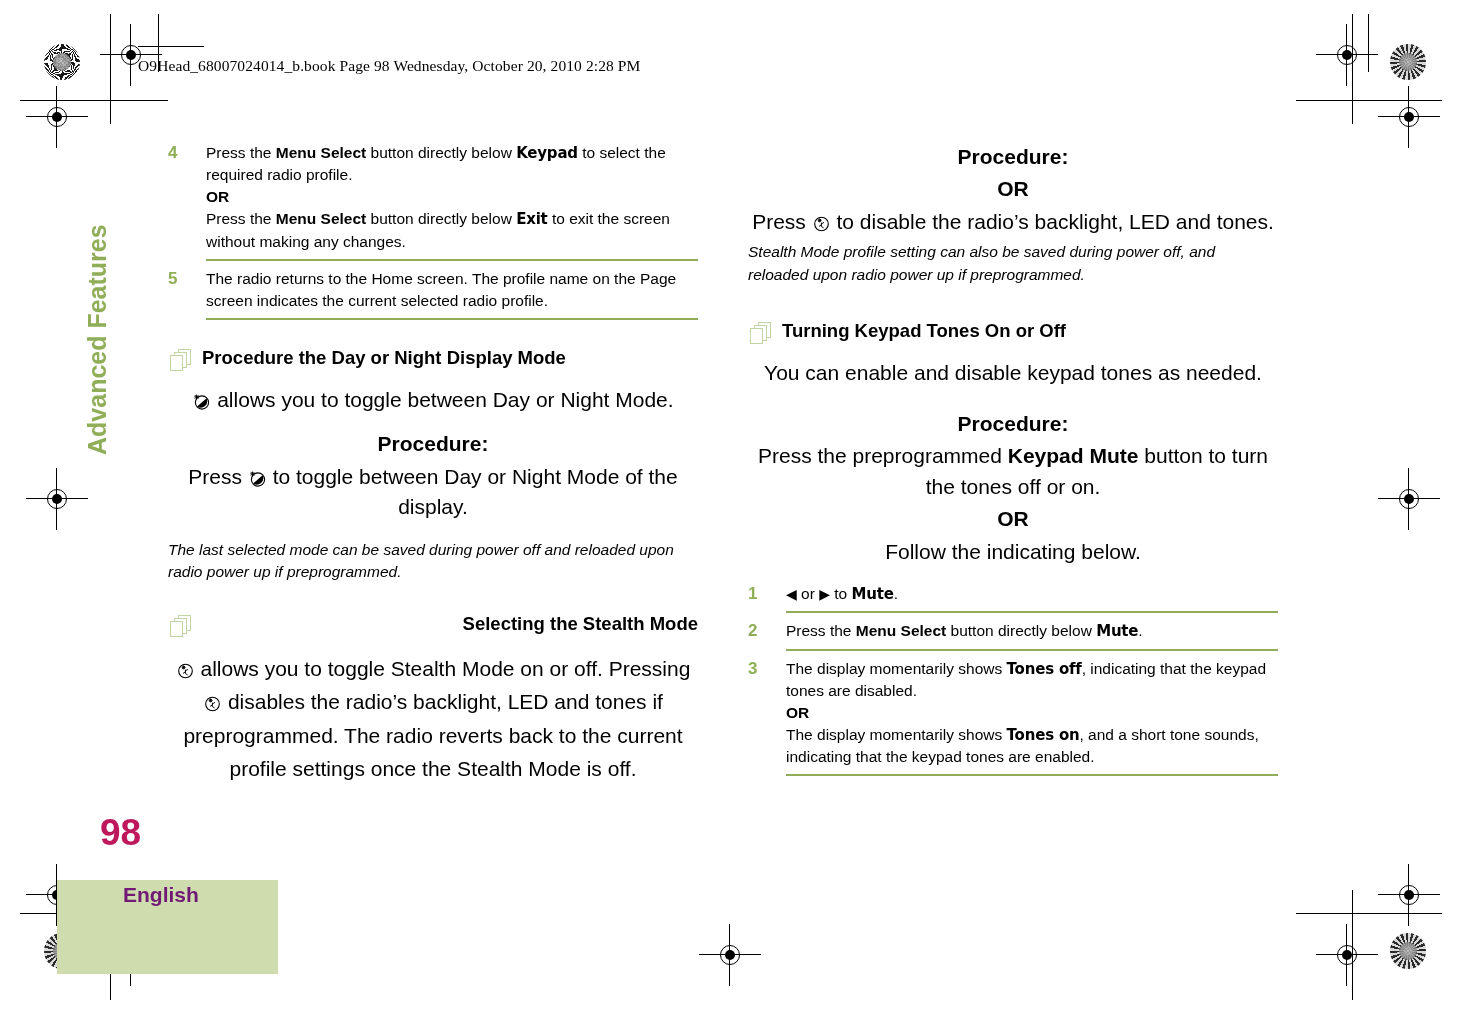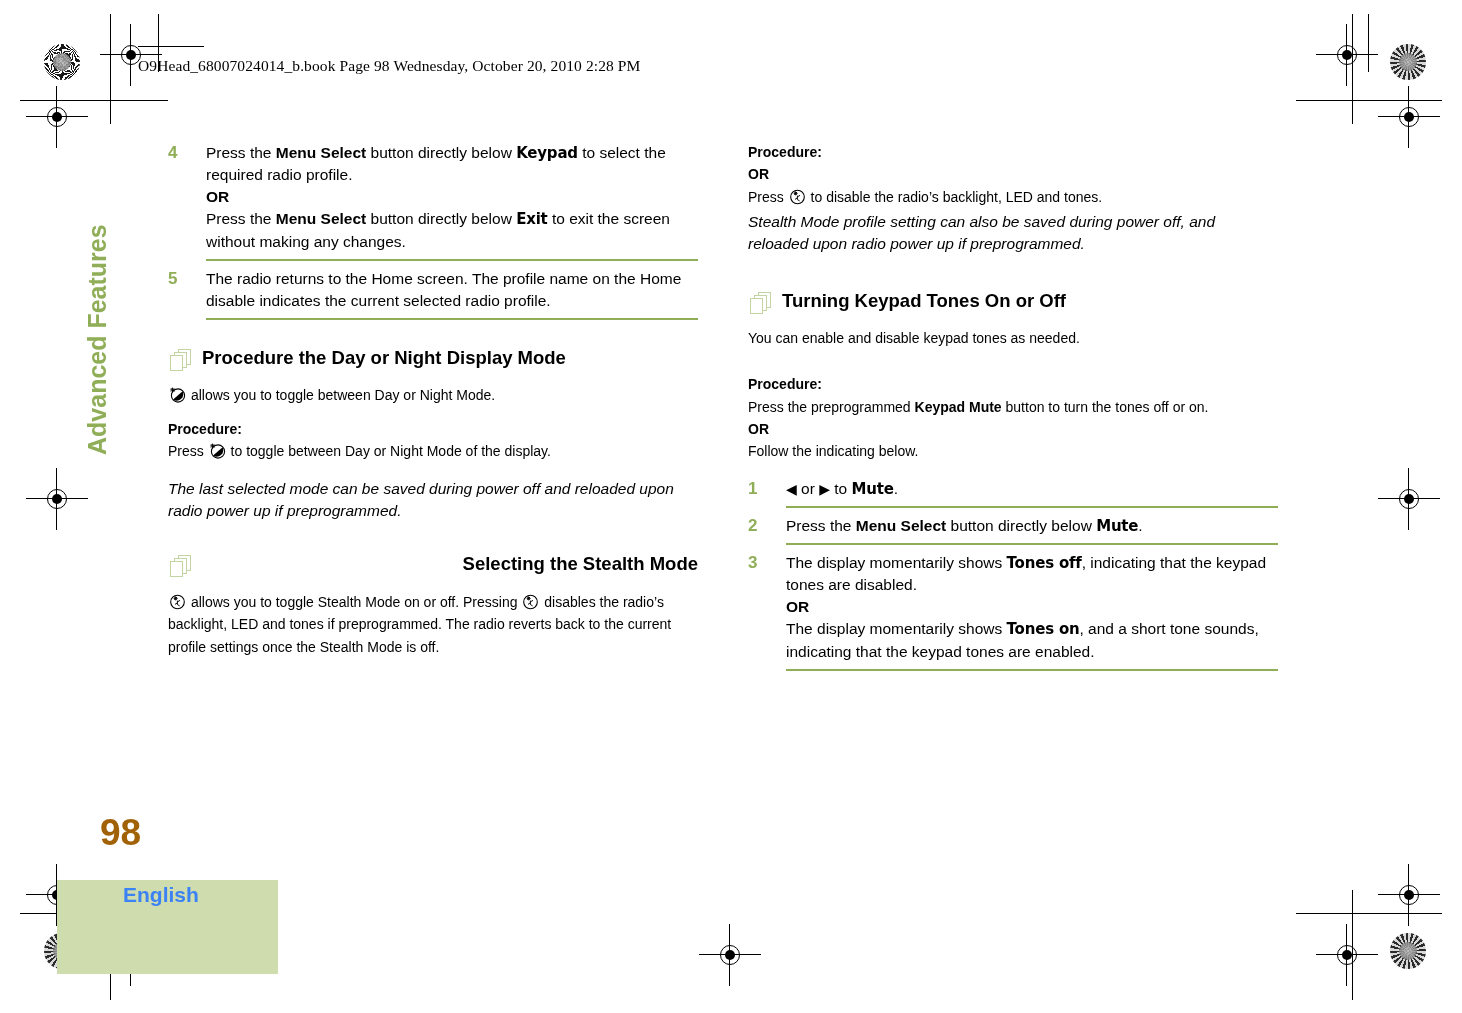--- a/index.html
+++ b/index.html
@@ -86,34 +86,34 @@
     color: #8fae57;
     white-space: nowrap;
   }
 
   
   .pagenum {
     position: absolute;
     left: 100px; top: 812px;
     font-size: 37px;
     font-weight: bold;
-    color: #a16207;
+    color: #be185d;
   }
   .langbox {
     position: absolute;
     left: 57px; top: 880px;
     width: 221px; height: 94px;
     background: #cedcae;
   }
   .langlabel {
     position: absolute;
     left: 123px; top: 883px;
     font-size: 21px;
     font-weight: bold;
-    color: #3b82f6;
+    color: #701a75;
   }
 
   
   .col {
     position: absolute;
     top: 142px;
     width: 530px;
   }
   .col-left  { left: 168px; }
   .col-right { left: 748px; width: 530px; }
@@ -163,23 +163,24 @@
     width: 13px; height: 16px;
     border: 1.4px solid #c3d4a3;
     background: #ffffff;
     box-sizing: border-box;
   }
   .pages-icon i:nth-child(1) { left: 8px; top: 0px; }
   .pages-icon i:nth-child(2) { left: 4px; top: 3px; }
   .pages-icon i:nth-child(3) { left: 0px; top: 6px; }
 
   p.para {
-    font-size: 14px;
+    font-size: 21px;
     line-height: 1.45;
     margin: 0 0 14px 0;
+    text-align: center;
   }
   p.tight { margin-bottom: 2px; }
   p.note {
     font-style: italic;
     font-size: 15.5px;
     line-height: 1.45;
     margin: 16px 0 0 0;
   }
   .b { font-weight: bold; }
   .or { font-weight: bold; }
@@ -317,21 +318,21 @@
     <span class="body">
       <span>Press the <span class="b">Menu Select</span> button directly below <span class="disp">Keypad</span> to select the required radio profile.</span><br>
       <span class="or">OR</span><br>
       <span>Press the <span class="b">Menu Select</span> button directly below <span class="disp">Exit</span> to exit the screen without making any changes.</span>
     </span>
   </div>
   <div class="rule"></div>
 
   <div class="step">
     <span class="num">5</span>
-    <span class="body">The radio returns to the Home screen. The profile name on the Home disable indicates the current selected radio profile.</span>
+    <span class="body">The radio returns to the Home screen. The profile name on the Page screen indicates the current selected radio profile.</span>
   </div>
   <div class="rule"></div>
 
   <h2 class="sechead">
     <span class="pages-icon">
         <i></i>
         <i></i>
         <i></i>
       </span>
     <span>Procedure the Day or Night Display Mode</span>
@@ -424,21 +425,21 @@
 
   <h2 class="sechead" style="margin-top:34px;">
     <span class="pages-icon">
         <i></i>
         <i></i>
         <i></i>
       </span>
     <span>Turning Keypad Tones On or Off</span>
   </h2>
 
-  <p class="para" style="margin-bottom:26px;">You can enable and disable keypad tones as needed.</p>
+  <p class="para" style="margin-bottom:20px;">You can enable and disable keypad tones as needed.</p>
 
   <p class="para tight" style="font-weight:bold;">Procedure:</p>
 
   <p class="para tight">Press the preprogrammed <span class="b">Keypad Mute</span> button to turn the tones off or on.</p>
 
   <p class="para tight or">OR</p>
 
   <p class="para" style="margin-bottom:16px;">Follow the indicating below.</p>
 
   <div class="step">

